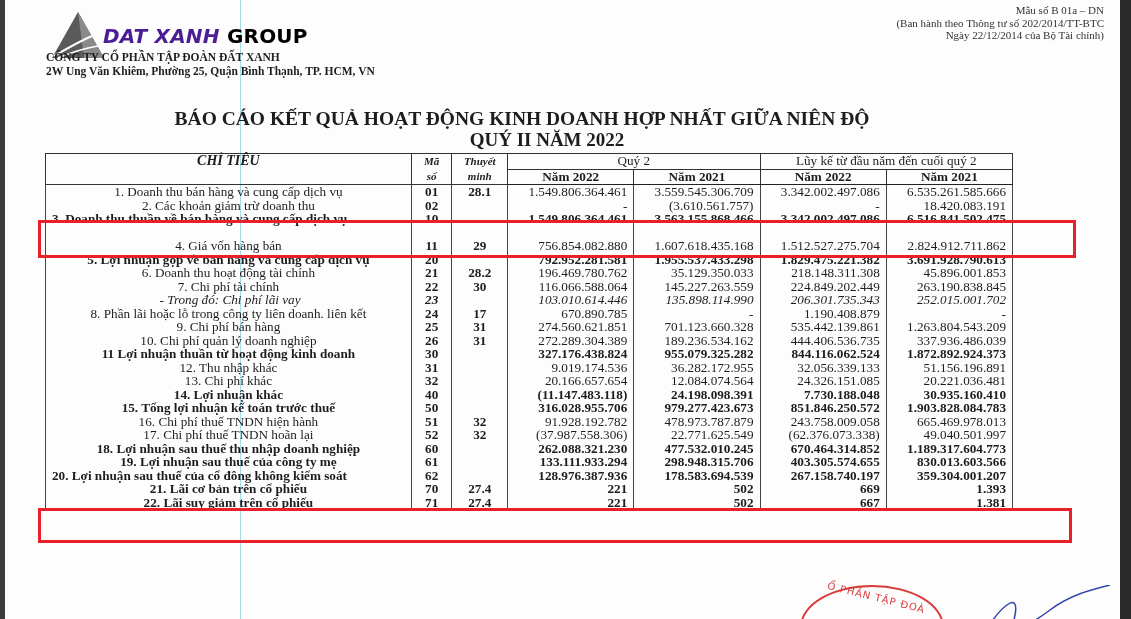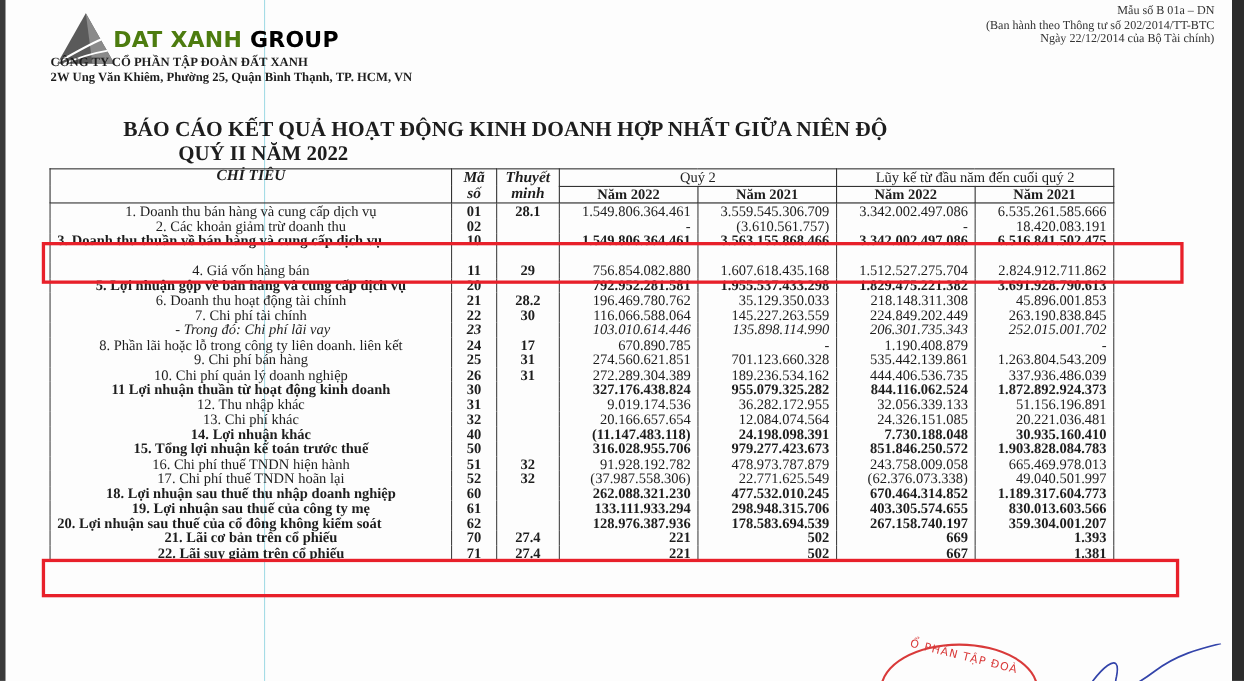--- a/index.html
+++ b/index.html
@@ -8,49 +8,49 @@
     background:#fdfdfd;
     font-family:"Liberation Serif", "DejaVu Serif", serif;
     color:#1d1d1d;
   }
   .left-edge { position:absolute; left:0; top:0; width:5px; height:619px; background:#3a3a3a; }
   .right-edge { position:absolute; right:0; top:0; width:11px; height:619px; background:#2b2b2b; }
   .guide { position:absolute; left:240px; top:0; width:1px; height:619px; background:#8fd3e0; opacity:0.8; }
 
   .logo { position:absolute; left:48px; top:10px; width:60px; height:50px; }
   .logo-text { position:absolute; left:103px; top:24px; font-family:"DejaVu Sans", sans-serif; font-weight:bold; font-size:20px; letter-spacing:0.2px; }
-  .logo-text .dx { color:#4d7c0f; }
+  .logo-text .dx { color:#4c1d95;font-style:italic; }
   .logo-text .grp { color:#000000; }
 
   .company { position:absolute; left:46px; top:50px; font-size:11.5px; font-weight:bold; line-height:14px; }
 
   .form-ref { position:absolute; right:27px; top:4px; text-align:right; font-size:11px; line-height:12.5px; color:#333; }
 
-  .title { position:absolute; left:0; width:972px; top:108px; font-weight:bold; font-size:19.5px; line-height:21px; padding-left:112px; box-sizing:border-box; }
+  .title { position:absolute; left:0; width:972px; top:108px; text-align:center; font-weight:bold; font-size:19.5px; line-height:21px; padding-left:72px; box-sizing:border-box; }
   .title .sub { display:block; font-size:19px; padding-left:50px; }
 
   table.report {
     position:absolute; left:45px; top:153px; width:968px;
     border-collapse:collapse; font-size:13.2px; line-height:13.5px;
     border:1.5px solid #222;
   }
   table.report th, table.report td { padding:0 6px; vertical-align:top; }
   table.report th { font-weight:bold; border:1px solid #333; }
   .col-item { width:342px; }
   .col-code { width:38px; }
   .col-note { width:52px; }
   .col-num { width:118px; }
   table.report td { border-left:1px solid #444; border-right:1px solid #444; white-space:nowrap; }
   table.report td.item { white-space:normal; text-align:center; }
   table.report td.c { text-align:center;font-weight:bold; }
   table.report td.n { text-align:right; }
   tr.bold td { font-weight:bold; }
   tr.ital td { font-style:italic; }
   th.chi { font-style:italic; font-size:14px; vertical-align:middle; }
-  th.small { font-style:italic; font-size:14px; line-height:15px; }
+  th.small { font-style:italic; font-size:11px; line-height:15px; }
   tr.hdr2 th { border-bottom:1.5px solid #222; }
   td.justify { text-align:justify; text-align-last:left; }
 
   .highlight { position:absolute; border:3px solid #e8202a; box-sizing:border-box; pointer-events:none; }
 
   .stamp { position:absolute; left:800px; top:585px; width:140px; height:80px; border:2px solid #d93a3a; border-radius:50%; }
   .stamp-text { position:absolute; left:826px; top:592px; color:#d93a3a; font-family:"DejaVu Sans", sans-serif; font-size:10px; transform:rotate(14deg); letter-spacing:1px; }
   .sig { position:absolute; left:960px; top:585px; width:180px; height:60px; }
 </style>
 </head>

